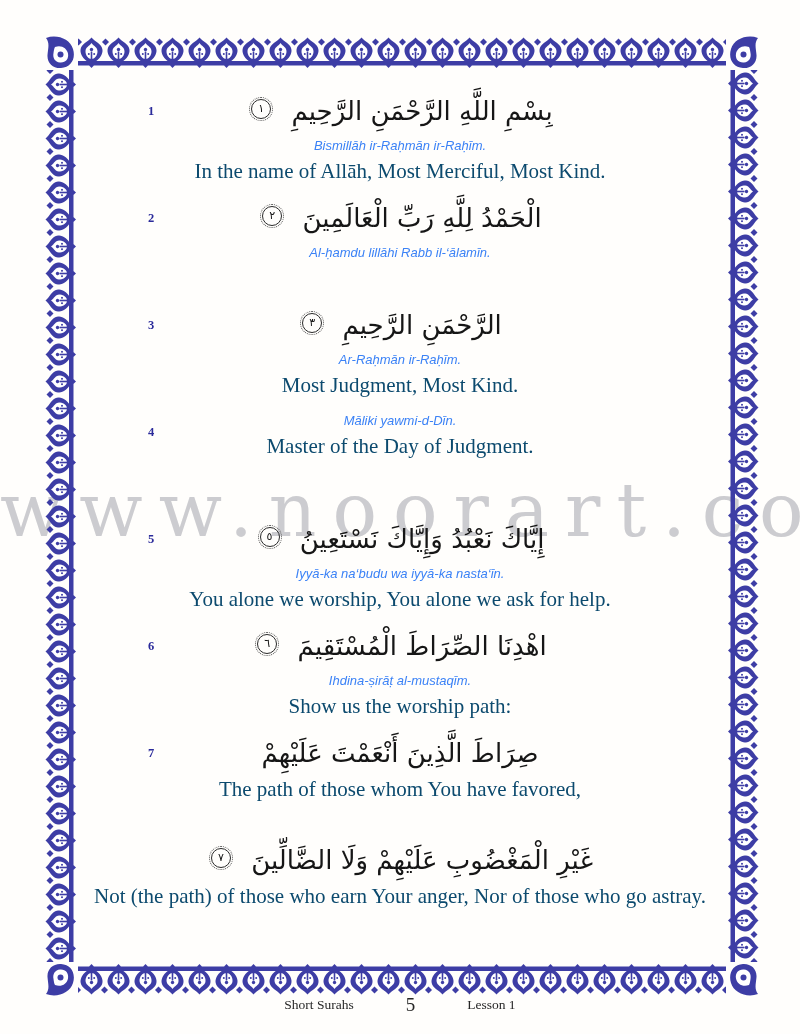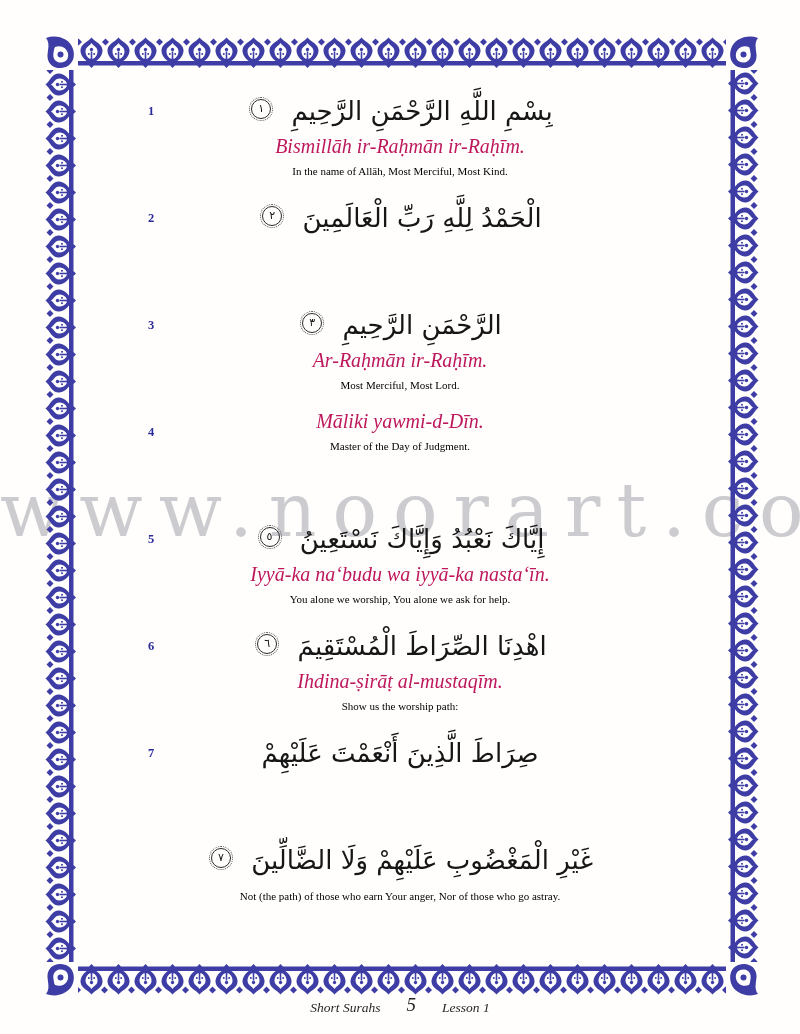--- a/index.html
+++ b/index.html
@@ -37,35 +37,34 @@
   .aya-marker{
     display:inline-block;width:18px;height:18px;line-height:18px;
     border:1px solid #2a2a2a;border-radius:50%;
     outline:1px dotted #555;outline-offset:1.5px;
     font-size:11px;text-align:center;vertical-align:8px;
     margin:0 12px 0 4px;color:#111;
     font-family:"DejaVu Sans",sans-serif;
   }
   .translit{
     height:24px;line-height:24px;font-style:italic;
-    font-family:Liberation Serif, serif;
-    font-size:20px;color:#be185d;
+    font-family:Liberation Sans, sans-serif;
+    font-size:13px;color:#3b82f6;
   }
   .translit .u{text-decoration:underline;}
   .translation{
     height:26px;line-height:26px;
     font-family:"Liberation Serif","DejaVu Serif",serif;
-    font-size:11px;color:#000000;
+    font-size:21px;color:#0c4a6e;
   }
   
   .footer{
     position:absolute;left:0;top:994px;width:100%;z-index:2;
-    display:flex;justify-content:center;align-items:flex-end;gap:26px;
+    display:flex;justify-content:center;align-items:center;gap:52px;
     color:#262626;
-    font-style:italic;
   }
   .footer .side-label{font-size:13.5px;}
   .footer .page-num{font-size:19px;}
 </style>
 </head>
 <body>
 
 <svg class="frame" width="716" height="960" viewBox="0 0 716 960" aria-hidden="true">
   <defs>
     <pattern id="bp" width="27" height="32" x="34" y="0" patternUnits="userSpaceOnUse">
@@ -120,30 +119,31 @@
     <div class="translit"><span>Bismillāh ir-Raḥmān ir-Raḥīm.</span></div>
     <div class="translation">In the name of Allāh, Most Merciful, Most Kind.</div>
   </section>
 
   <section class="verse">
     <span class="vnum">2</span>
     <div class="ar-line">
       <span class="ar-text">الْحَمْدُ لِلَّهِ رَبِّ الْعَالَمِينَ</span>
       <span class="aya-marker">٢</span>
     </div>
+    <div class="translit"><span>Al-ḥamdu lillāhi Rabb il-‘ālamīn.</span></div>
   </section>
 
   <section class="verse">
     <span class="vnum">3</span>
     <div class="ar-line">
       <span class="ar-text">الرَّحْمَنِ الرَّحِيمِ</span>
       <span class="aya-marker">٣</span>
     </div>
     <div class="translit"><span>Ar-Raḥmān ir-Raḥīm.</span></div>
-    <div class="translation">Most Merciful, Most Lord.</div>
+    <div class="translation">Most Judgment, Most Kind.</div>
   </section>
 
   <section class="verse">
     <span class="vnum">4</span>
     <div class="translit"><span>Māliki yawmi-d-Dīn.</span></div>
     <div class="translation">Master of the Day of Judgment.</div>
   </section>
 
   <section class="verse">
     <span class="vnum">5</span>
@@ -164,20 +164,21 @@
     <div class="translit"><span>Ihdina-ṣirāṭ al-mustaqīm.</span></div>
     <div class="translation">Show us the worship path:</div>
   </section>
 
   <section class="verse">
     <span class="vnum">7</span>
     <div class="ar-line">
       <span class="ar-text">صِرَاطَ الَّذِينَ أَنْعَمْتَ عَلَيْهِمْ</span>
       
     </div>
+    <div class="translation">The path of those whom You have favored,</div>
   </section>
 
   <section class="verse">
 
     <div class="ar-line">
       <span class="ar-text">غَيْرِ الْمَغْضُوبِ عَلَيْهِمْ وَلَا الضَّالِّينَ</span>
       <span class="aya-marker">٧</span>
     </div>
     <div class="translation">Not (the path) of those who earn Your anger, Nor of those who go astray.</div>
   </section>

